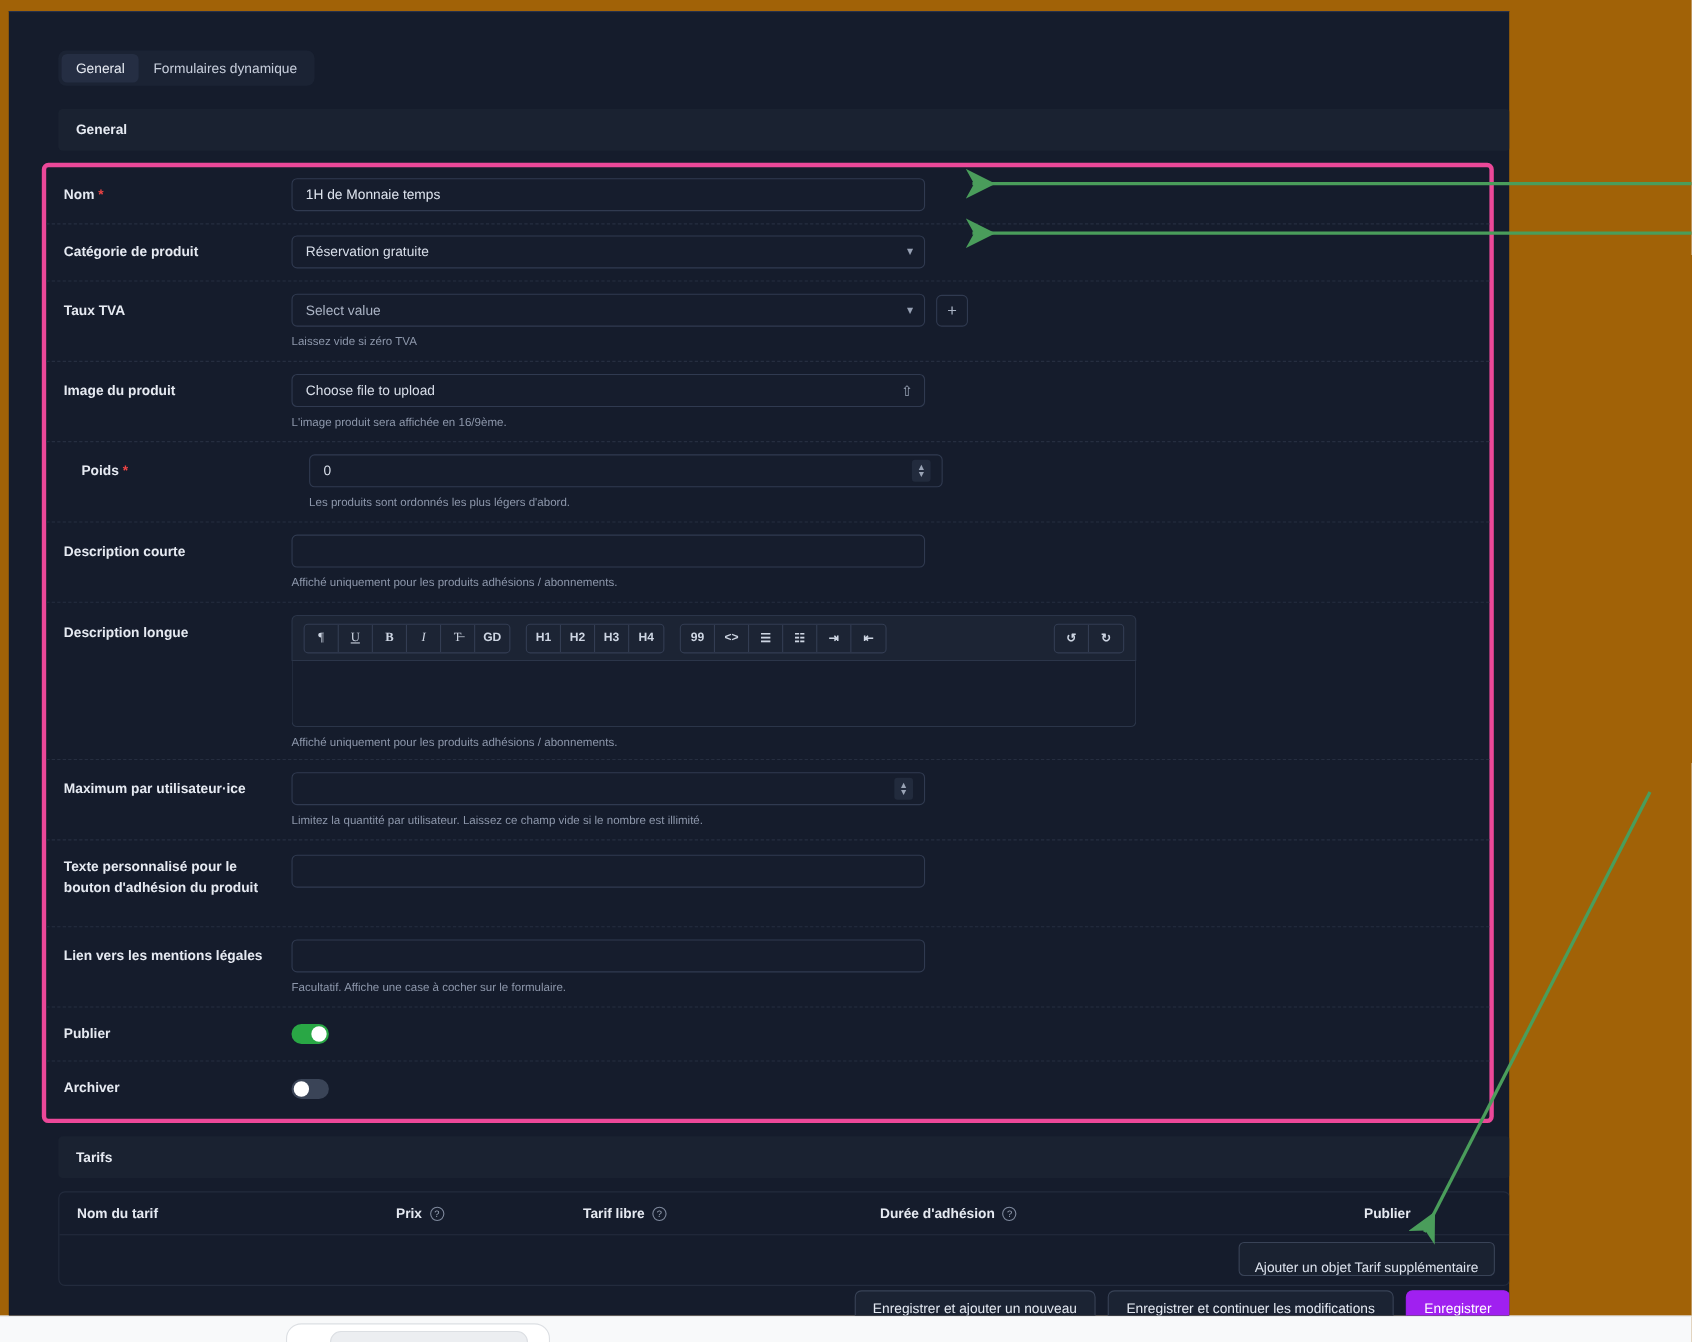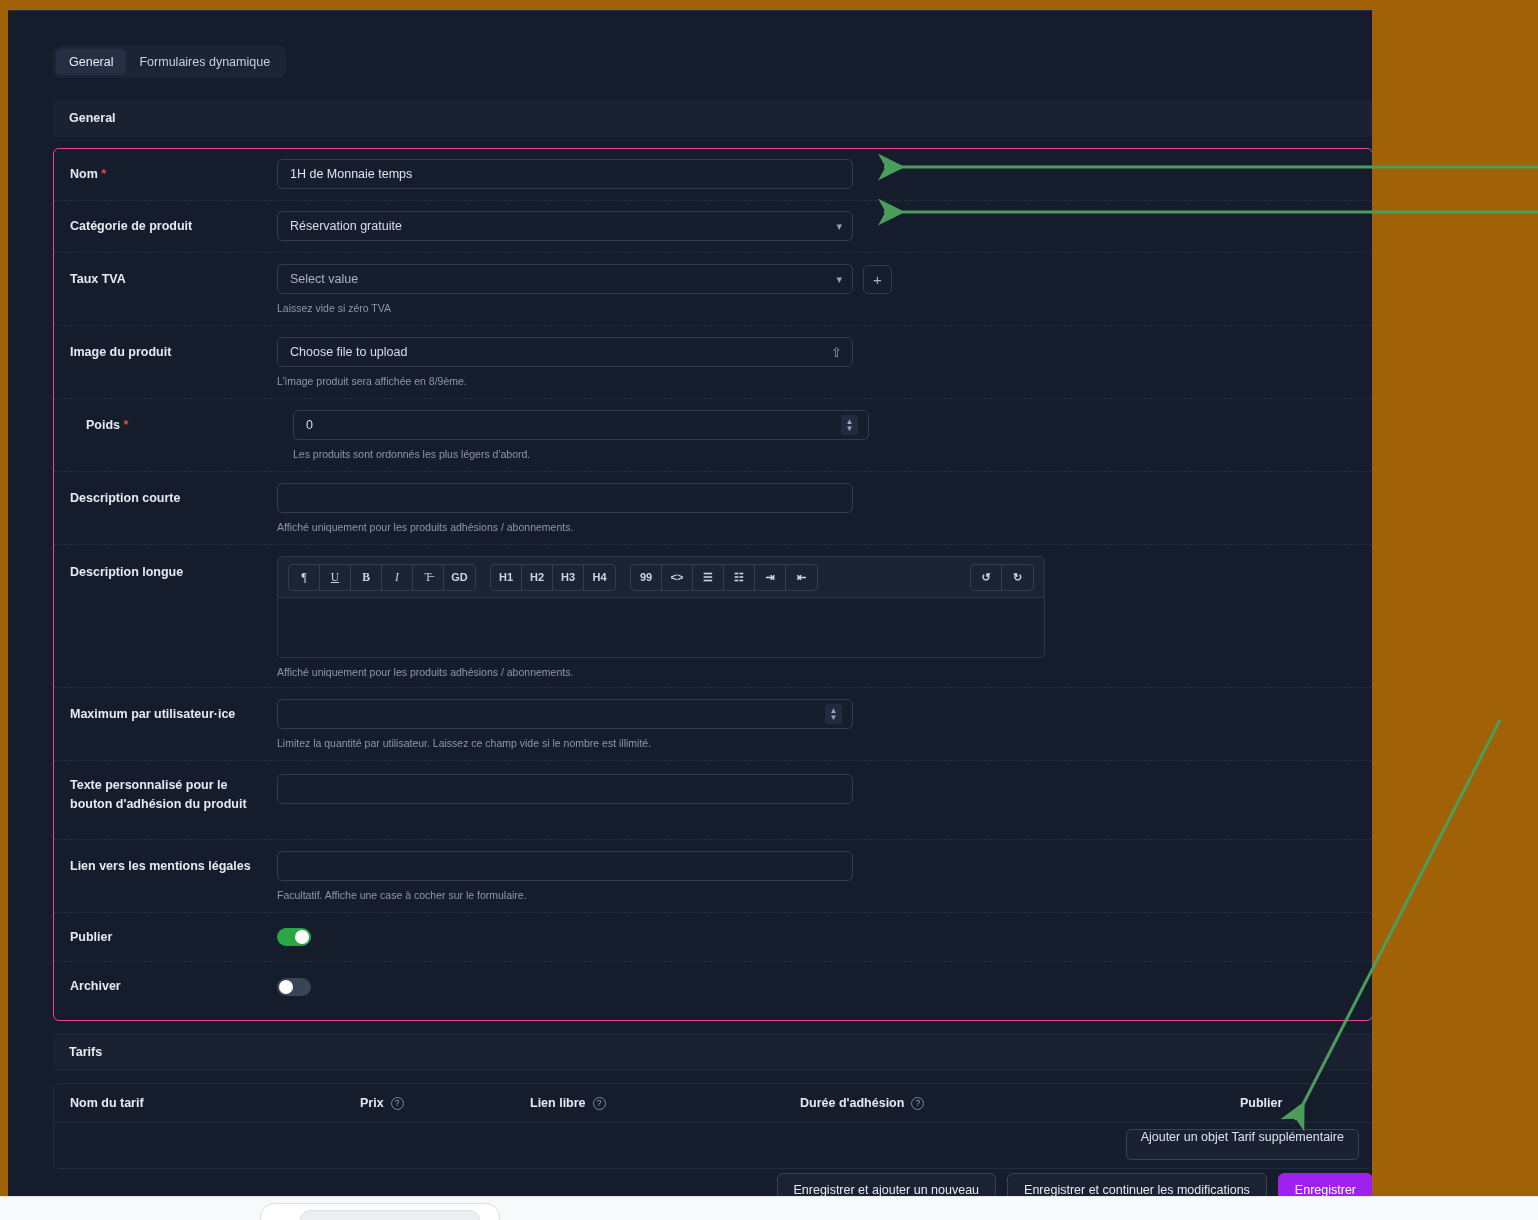--- a/index.html
+++ b/index.html
@@ -53,22 +53,22 @@
     position: absolute; left: 45px; width: 1320px; height: 38px;
     background: #1a2231; border-radius: 4px;
     display: flex; align-items: center; padding-left: 16px;
     font-size: 12.5px; font-weight: 700; color: #e6eaf2;
   }
   #sec-general { top: 88px; }
   #sec-tarifs  { top: 1022px; }
 
   
   .form-card {
-    position: absolute; left: 45px; top: 137px; width: 1320px; height: 873px;
-    border: 1px solid #ec4899; border-radius: 6px;
+    position: absolute; left: 30px; top: 137px; width: 1320px; height: 873px;
+    border: 4px solid #ec4899; border-radius: 6px;
   }
   .row {
     position: relative; display: flex; padding: 0 0 0 16px;
     border-bottom: 1px dashed #262e40;
   }
   .row:last-child { border-bottom: none; }
   .row-label {
     width: 200px; flex: 0 0 200px; padding-top: 20px;
     font-size: 12.5px; font-weight: 700; color: #e6eaf2; line-height: 1.5;
   }
@@ -159,21 +159,21 @@
   .qmark {
     width: 13px; height: 13px; border-radius: 50%;
     border: 1px solid #7e889c; color: #9aa4b6;
     font-size: 8.5px; display: flex; align-items: center; justify-content: center;
     font-weight: 400;
   }
   .tbody { height: 45px; position: relative; }
   .add-tarif-btn {
     position: absolute; right: 13px; top: 6px;
     height: 31px; padding: 0 14px; border: 1px solid #394357;
-    border-radius: 5px; display: flex; align-items: flex-start;
+    border-radius: 5px; display: flex; align-items: flex-end;
     font-size: 12.5px; color: #dde3ee; background: #1a2231;
   }
 
   
   .footer {
     position: absolute; left: 45px; top: 1160px; width: 1320px; height: 38px;
     display: flex; align-items: center; justify-content: flex-end; gap: 11px;
   }
   .btn {
     height: 34px; padding: 0 16px; border-radius: 6px;
@@ -251,21 +251,21 @@
 
       <div class="row" style="height:73px;">
         <div class="row-label" style="padding-top:17px;">
           <span>Image du produit</span>
         </div>
         <div class="row-field" style="padding-top:11px;">
           <div class="select">
             <span class="val">Choose file to upload</span>
             <span class="upload-ic">⇧</span>
           </div>
-          <div class="help">L'image produit sera affichée en 8/9ème.</div>
+          <div class="help">L'image produit sera affichée en 16/9ème.</div>
         </div>
       </div>
 
       <div class="row" style="height:73px;">
         <div class="row-label" style="padding-top:17px;margin-left:16px;">
           <span>Poids</span>
           <span class="req">*</span>
         </div>
         <div class="row-field" style="padding-top:11px;">
           <div class="select">
@@ -403,21 +403,21 @@
     <div class="tarifs-card">
       <div class="thead">
         <div class="th" style="width:290px;">
           <span>Nom du tarif</span>
         </div>
         <div class="th" style="width:170px;">
           <span>Prix</span>
           <span class="qmark">?</span>
         </div>
         <div class="th" style="width:270px;">
-          <span>Lien libre</span>
+          <span>Tarif libre</span>
           <span class="qmark">?</span>
         </div>
         <div class="th" style="width:440px;">
           <span>Durée d'adhésion</span>
           <span class="qmark">?</span>
         </div>
         <div class="th">
           <span>Publier</span>
         </div>
       </div>

